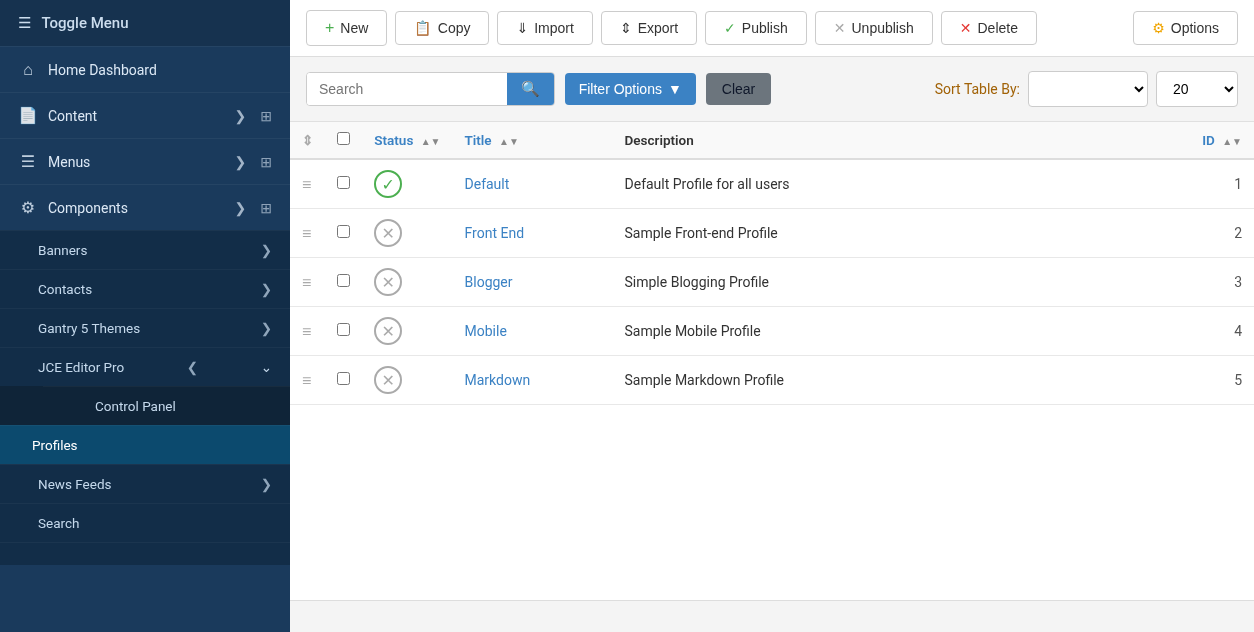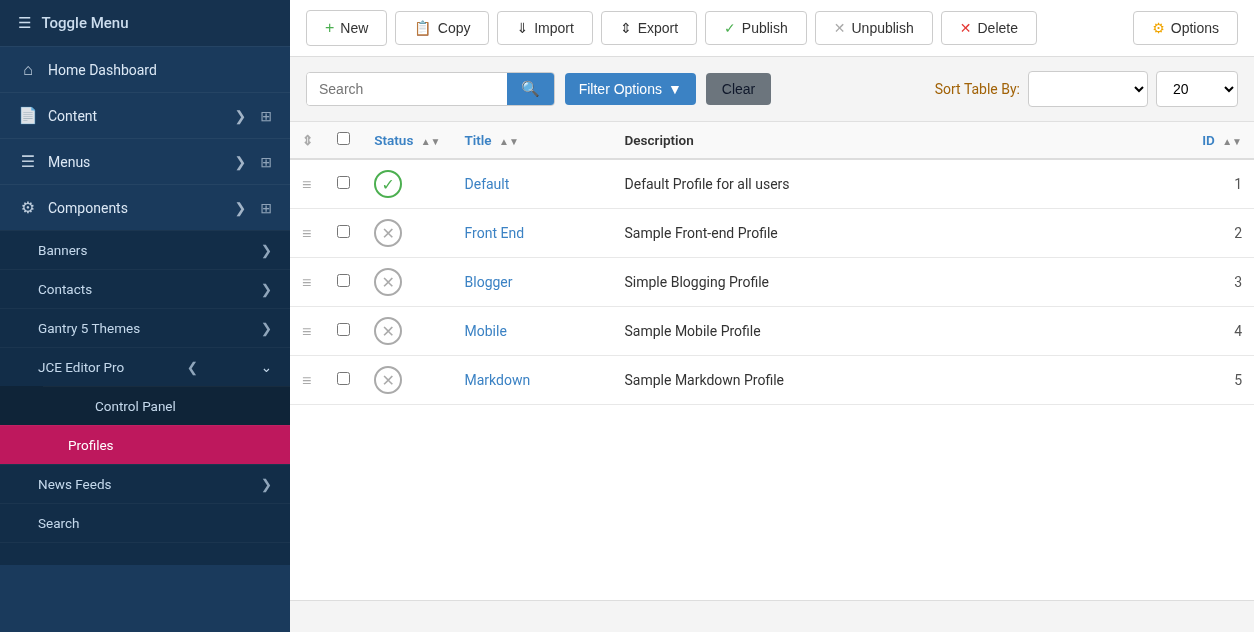--- a/index.html
+++ b/index.html
@@ -304,21 +304,21 @@
     <div class="sidebar-item">
       <span>JCE Editor Pro</span>
       <span class="chevron">❮ </span>
       <span style="margin-left:auto;">⌄</span>
     </div>
 
     <div style="background:#0f2438;">
       <div class="sidebar-item" style="padding-left:52px;margin-left:43px;">
         <span>Control Panel</span>
       </div>
-      <div class="sidebar-item active-sub" style="padding-left:68px; background:#be185d; color:#fff;">
+      <div class="sidebar-item active-sub" style="padding-left:32px; background:#0c4a6e; color:#fff;">
         <span>Profiles</span>
       </div>
     </div>
 
     <div class="sidebar-item">
       <span>News Feeds</span>
       <span class="chevron">❯</span>
     </div>
 
     <div class="sidebar-item">

